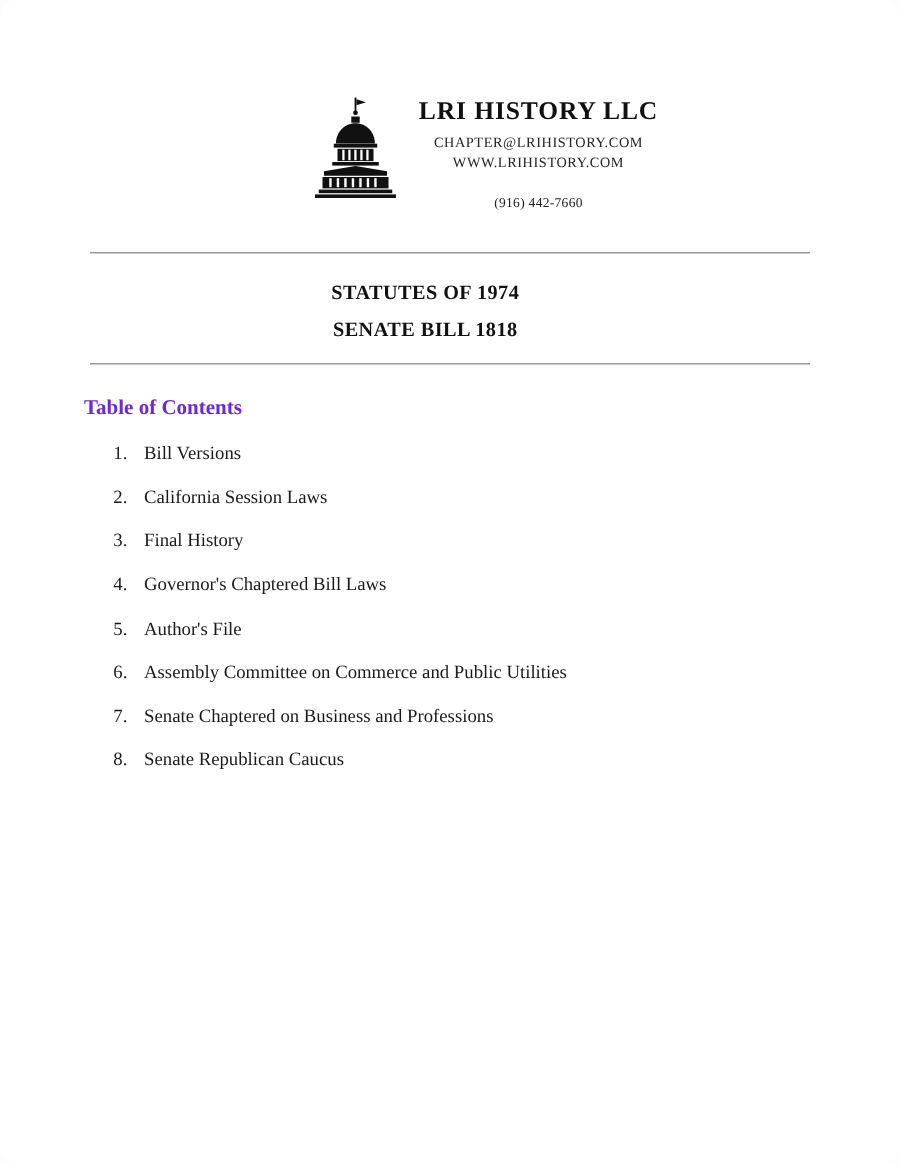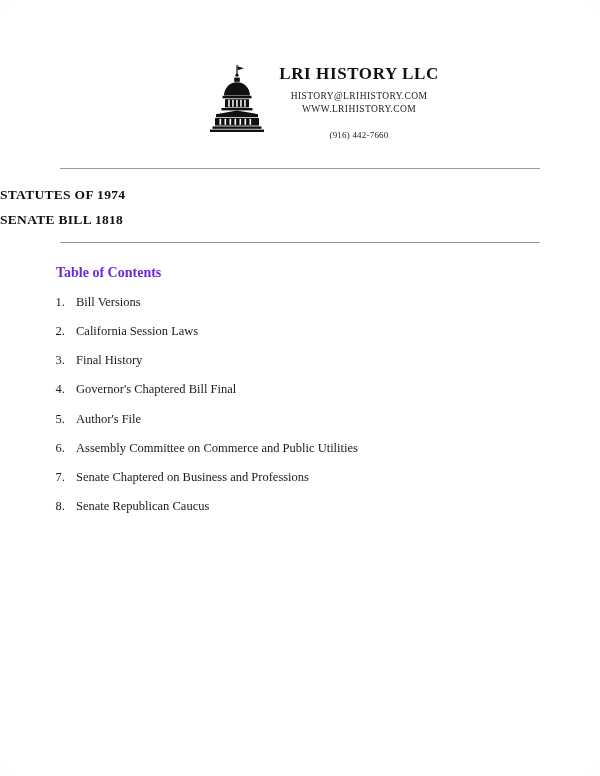--- a/index.html
+++ b/index.html
@@ -73,42 +73,42 @@
   .rule {
     border: none;
     border-top: 1px solid #9a9a9a;
     margin: 0 60px;
   }
   .rule-top { margin-top: 28px; }
   .rule-bottom { margin-top: 14px; }
 
   
   .statute-block {
-    text-align: left;
+    text-align: center;
     padding: 18px 33px 0 0;
   }
   .statute-line {
     font-size: 13.5px;
     font-weight: bold;
     letter-spacing: 0.3px;
     margin: 0 0 9px 0;
     color: #111;
   }
   .statute-line:last-child { margin-bottom: 10px; }
 
   
   .toc-heading {
     font-size: 14px;
     font-weight: bold;
     margin: 22px 0 0 56px;
     color: #6d28d9;
   }
   ol.toc-list {
     margin: 14px 0 0 0;
-    padding-left: 68px;
+    padding-left: 88px;
     list-style-position: outside;
   }
   ol.toc-list li {
     font-size: 12.5px;
     line-height: 1.25;
     margin-bottom: 13.5px;
     color: #1a1a1a;
     padding-left: 8px;
   }
 </style>
@@ -152,41 +152,41 @@
           <rect x="43.5" y="56.8" width="1.6" height="6" fill="#ffffff"></rect>
           <rect x="48.5" y="56.8" width="1.6" height="6" fill="#ffffff"></rect>
 
           <rect x="11.5" y="64.4" width="49" height="2.4"></rect>
           <rect x="9" y="67.6" width="54" height="2.4"></rect>
         </g>
       </svg>
     </div>
     <div class="letterhead-text">
       <div class="company-name">LRI HISTORY LLC</div>
-      <div class="contact-line">HISTORY@LRIHISTORY.COM</div>
+      <div class="contact-line">CHAPTER@LRIHISTORY.COM</div>
       <div class="contact-line">WWW.LRIHISTORY.COM</div>
       <div class="contact-phone">(916) 442-7660</div>
     </div>
   </div>
 
   <hr class="rule rule-top">
 
   <div class="statute-block">
     <div class="statute-line">STATUTES OF 1974</div>
     <div class="statute-line">SENATE BILL 1818</div>
   </div>
 
   <hr class="rule rule-bottom">
 
   <div class="toc-heading">Table of Contents</div>
 
   <ol class="toc-list">
     <li>Bill Versions</li>
     <li>California Session Laws</li>
     <li>Final History</li>
-    <li>Governor's Chaptered Bill Final</li>
+    <li>Governor's Chaptered Bill Laws</li>
     <li>Author's File</li>
     <li>Assembly Committee on Commerce and Public Utilities</li>
     <li>Senate Chaptered on Business and Professions</li>
     <li>Senate Republican Caucus</li>
   </ol>
 
 </div>
 
 </body></html>

